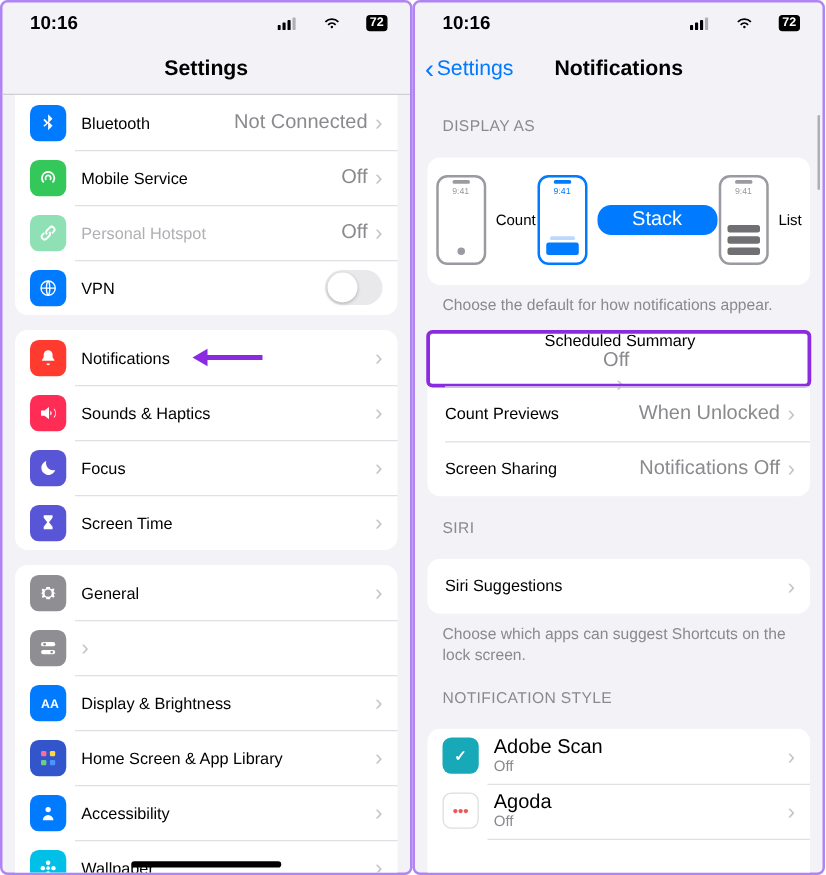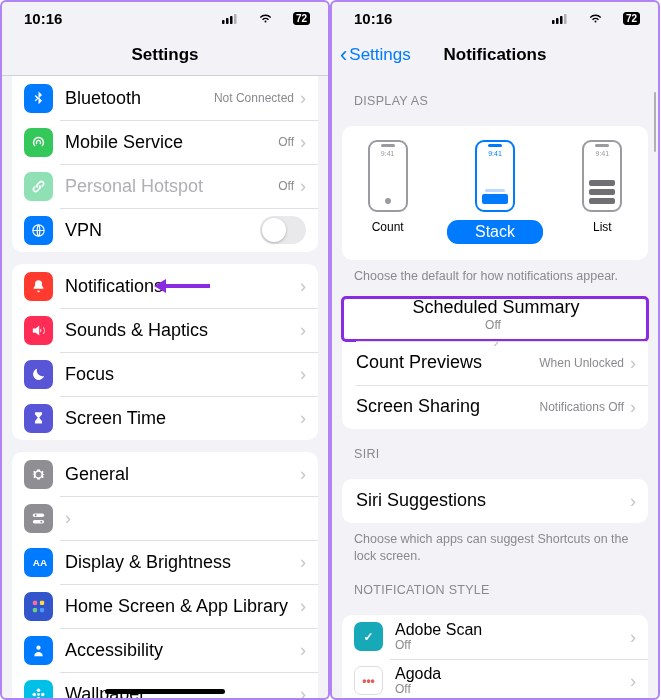--- a/index.html
+++ b/index.html
@@ -34,35 +34,35 @@
 
   
   .scroll { height:calc(700px - 74px); overflow:hidden; }
   .group { margin:12px 10px 0 10px; background:#fff; border-radius:10px; }
   .group.first-left { margin-top:0; border-top-left-radius:0; border-top-right-radius:0; }
   .row { display:flex; align-items:center; height:44px; padding:0 12px 0 12px; position:relative; }
   .row + .row::before { content:""; position:absolute; left:48px; right:0; top:0; height:0.5px; background:#e0e0e4; }
   .row.noicon + .row.noicon::before { left:14px; }
   .icon { width:29px; height:29px; border-radius:7px; margin-right:12px; display:flex; align-items:center; justify-content:center; color:#fff; font-size:16px; flex-shrink:0; }
   .icon svg { width:17px; height:17px; }
-  .label { flex:1; font-size:18px; color:#000; }
+  .label { flex:1; font-size:13px; color:#000; }
   .label.dim { color:#b0b0b4; }
-  .value { font-size:12px; color:#8a8a8e; margin-right:6px; }
+  .value { font-size:16px; color:#8a8a8e; margin-right:6px; }
   .chev-r { color:#c5c5c9; font-size:18px; line-height:1; }
 
   .section-header { font-size:12.5px; color:#8a8a8e; text-transform:uppercase; padding:18px 22px 6px; letter-spacing:0.3px; }
   .section-footer { font-size:12.5px; color:#8a8a8e; padding:8px 22px 0; line-height:1.35; }
 
   
   .toggle { width:46px; height:28px; background:#e9e9eb; border-radius:14px; position:relative; }
   .toggle::after { content:""; position:absolute; left:2px; top:2px; width:24px; height:24px; background:#fff; border-radius:12px; box-shadow:0 1px 3px rgba(0,0,0,.25); }
 
   
   .display-as { display:flex; justify-content:space-around; padding:14px 6px 16px; }
-  .preview { display:flex; flex-direction:column; align-items:center; gap:8px; }
+  .preview { display:flex; flex-direction:row; align-items:center; gap:8px; }
   .pframe { width:40px; height:72px; border:2px solid #9a9aa0; border-radius:9px; position:relative; background:#fff; }
   .pframe.sel { border-color:#007aff; }
   .pframe .notch { position:absolute; top:2px; left:50%; transform:translateX(-50%); width:14px; height:3px; background:#9a9aa0; border-radius:2px; }
   .pframe.sel .notch { background:#007aff; }
   .pframe .t { position:absolute; top:8px; left:50%; transform:translateX(-50%); font-size:7px; color:#9a9aa0; }
   .pframe.sel .t { color:#007aff; }
   .pframe .bar { position:absolute; left:5px; right:5px; height:6px; border-radius:2px; }
   .pframe.count .bar { bottom:6px; width:6px; height:6px; left:50%; transform:translateX(-50%); border-radius:3px; background:#9a9aa0; }
   .pframe.stack .bar { bottom:6px; height:10px; background:#007aff; }
   .pframe.stack .bar2 { position:absolute; bottom:18px; left:8px; right:8px; height:3px; background:#bcd8ff; border-radius:2px; }

